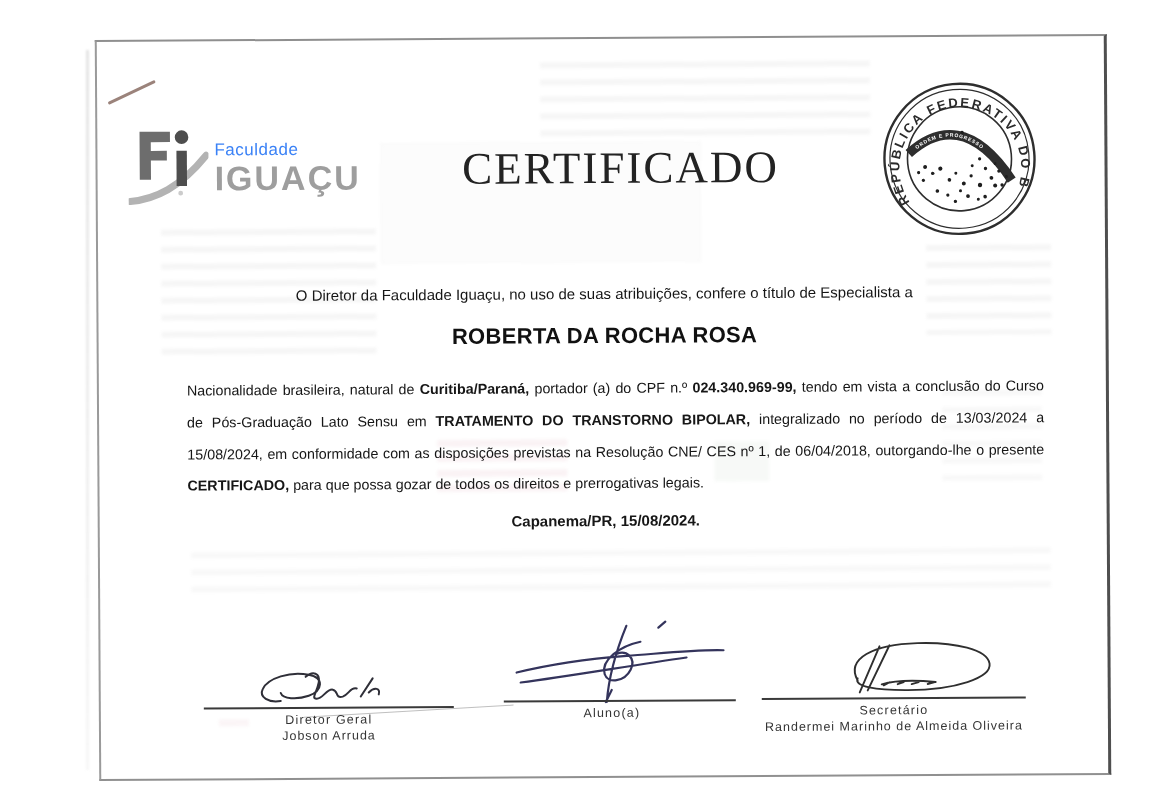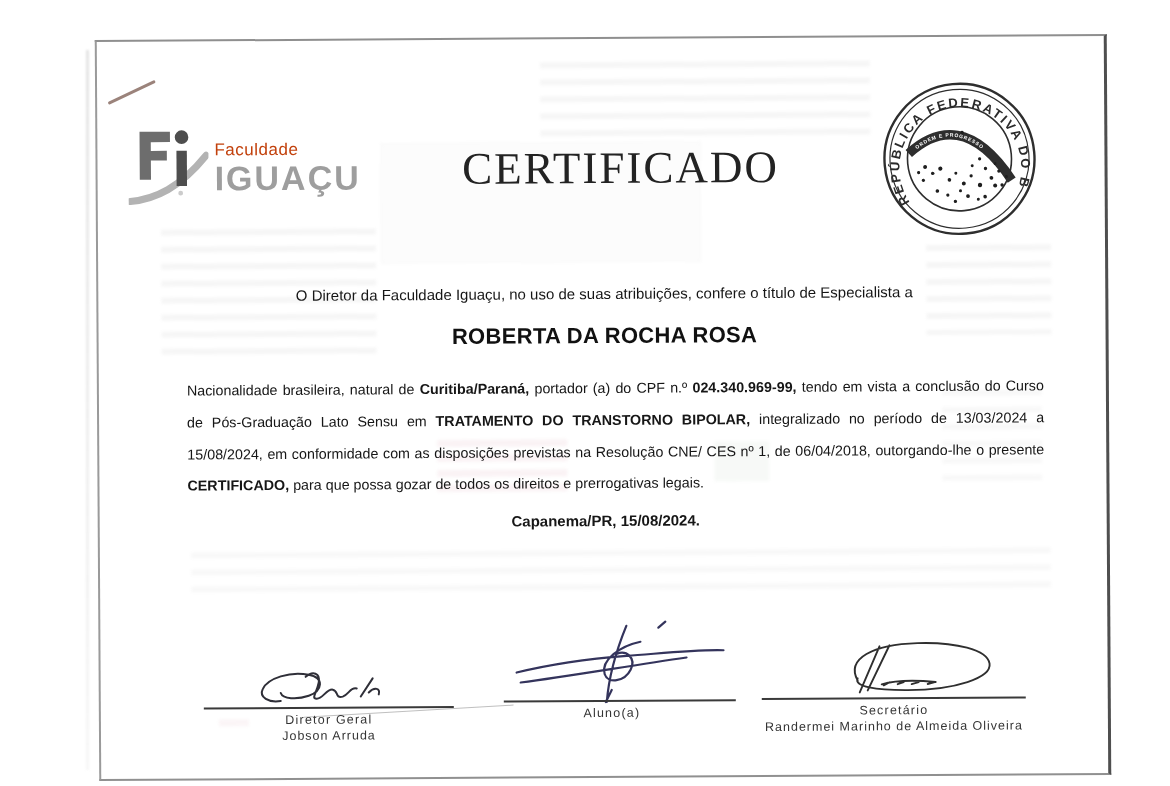--- a/index.html
+++ b/index.html
@@ -35,21 +35,21 @@
   .bleed.box { background:rgba(125,125,125,.04); border:1px solid rgba(125,125,125,.10); }
   .pen-mark {
     position:absolute; left:11px; top:60px; width:52px; height:2.6px;
     background:#9b837b; border-radius:2px;
     transform:rotate(-25deg); transform-origin:left center;
   }
   
   .logo { position:absolute; left:31px; top:74px; display:flex; }
   .logo-mark { width:80px; height:96px; }
   .logo-text { padding-top:25px; padding-left:6px; }
-  .logo-line1 { font-size:17px; color:#c2410c; letter-spacing:.5px; }
+  .logo-line1 { font-size:17px; color:#3b82f6; letter-spacing:.5px; }
   .logo-line2 { font-size:34px; font-weight:bold; color:#9e9e9e; letter-spacing:2px; line-height:1.1; }
   
   .title {
     position:absolute; left:323px; top:103px; width:400px; text-align:center;
     font-family:"Liberation Serif", serif; font-size:45px; letter-spacing:2px; color:#232323;
   }
   
   .seal { position:absolute; left:776px; top:36px; width:172px; height:172px; transform:rotate(-5deg); }
   
   .intro { position:absolute; left:0; top:246px; width:1012px; text-align:center; font-size:15px; color:#161616; }

